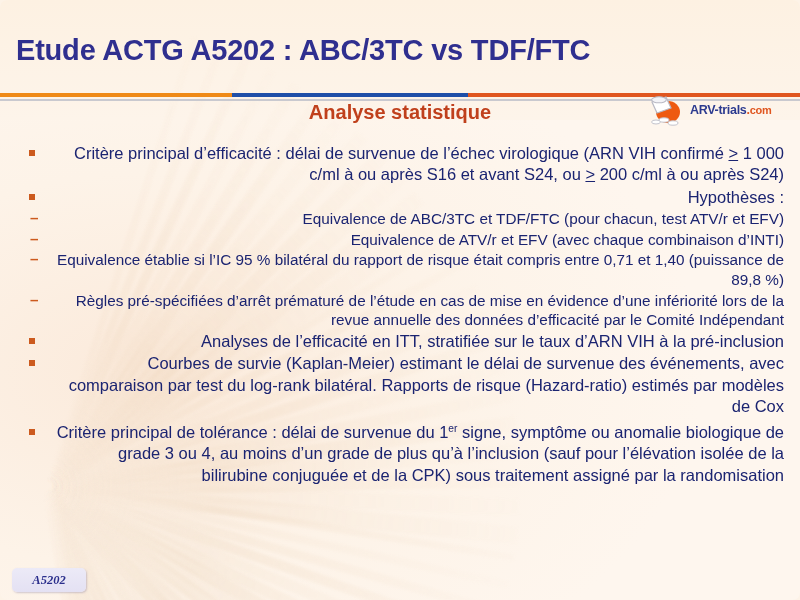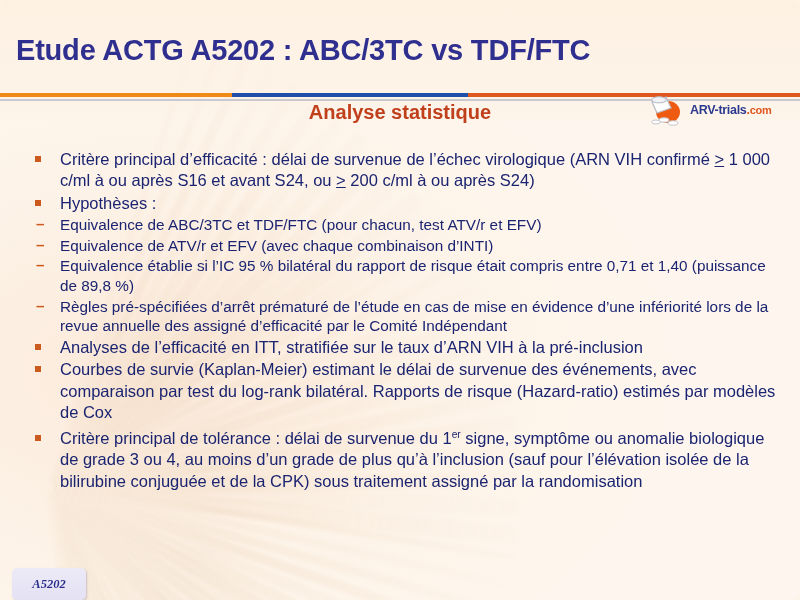--- a/index.html
+++ b/index.html
@@ -75,21 +75,21 @@
     position:absolute;left:0;right:0;top:101px;
     text-align:center;
     font-size:20px;font-weight:bold;color:#c0401c;
   }
 
   
   .content{
     position:absolute;left:14px;top:133px;right:6px;
     color:#1b2471;
   }
-  ul.lvl1{list-style:none;margin:16px;padding:0;}
+  ul.lvl1{list-style:none;margin:10px;padding:0;text-align:right;}
   ul.lvl1 > li{
     position:relative;
     padding-left:30px;
     font-size:16.5px;
     line-height:1.30;
     margin-bottom:1px;
   }
   ul.lvl1 > li > .bul{
     position:absolute;left:5px;top:7px;
     width:6px;height:6px;background:#cc5a1e;
@@ -109,21 +109,21 @@
   ul.lvl2 > li > .dash{
     position:absolute;left:6px;top:-1px;
     color:#cc5a1e;font-size:15.3px;font-weight:bold;
   }
   .ge{ text-decoration:underline; }
   sup{font-size:.62em;vertical-align:super;}
 
   
   .badge{
     position:absolute;left:12px;top:568px;
-    width:74px;height:32px;
+    width:74px;height:24px;
     background:linear-gradient(180deg,#eceaf7 0%, #e4e1f3 100%);
     border-radius:5px;
     box-shadow:1px 1px 2px rgba(120,110,150,.35);
     display:flex;align-items:center;justify-content:center;
     font-family:"Liberation Serif","DejaVu Serif",serif;
     font-style:italic;font-weight:bold;font-size:12.5px;
     color:#2b2f8c;
   }
   .cite{
     position:absolute;right:12px;top:572px;
@@ -213,21 +213,21 @@
 
   <div class="content">
     <ul class="lvl1" id="bullet-list">
         <li><span class="bul"></span><span><span>Critère principal d’efficacité : délai de survenue de l’échec virologique (ARN VIH confirmé </span><span class="ge">&gt;</span><span> 1 000 c/ml à ou après S16 et avant S24, ou </span><span class="ge">&gt;</span><span> 200 c/ml à ou après S24)</span></span></li>
         <li><span class="bul"></span><span><span>Hypothèses :</span></span></li>
         <li class="tight" style="padding: 0px;">
           <ul class="lvl2">
             <li><span class="dash">–</span><span>Equivalence de ABC/3TC et TDF/FTC (pour chacun, test ATV/r et EFV)</span></li>
             <li><span class="dash">–</span><span>Equivalence de ATV/r et EFV (avec chaque combinaison d’INTI)</span></li>
             <li><span class="dash">–</span><span>Equivalence établie si  l’IC 95 % bilatéral du rapport de risque était compris entre 0,71 et 1,40 (puissance de 89,8 %)</span></li>
-            <li><span class="dash">–</span><span>Règles pré-spécifiées d’arrêt prématuré de l’étude en cas de mise en évidence d’une infériorité lors de la revue annuelle des assigné d’efficacité par le Comité Indépendant</span></li>
+            <li><span class="dash">–</span><span>Règles pré-spécifiées d’arrêt prématuré de l’étude en cas de mise en évidence d’une infériorité lors de la revue annuelle des données d’efficacité par le Comité Indépendant</span></li>
           </ul>
         </li>
         <li><span class="bul"></span><span><span>Analyses de l’efficacité en ITT, stratifiée sur le taux d’ARN VIH à la pré-inclusion</span></span></li>
         <li><span class="bul"></span><span><span>Courbes de survie (Kaplan-Meier) estimant le délai de survenue des événements, avec comparaison par test du log-rank bilatéral. Rapports de risque (Hazard-ratio) estimés par modèles de Cox</span></span></li>
         <li class="big"><span class="bul"></span><span><span>Critère principal de tolérance : délai de survenue du 1</span><sup>er</sup><span> signe, symptôme ou anomalie biologique de grade 3 ou 4, au moins d’un grade de plus qu’à l’inclusion (sauf pour l’élévation isolée de la bilirubine conjuguée et de la CPK) sous traitement assigné par la randomisation</span></span></li>
       </ul>
   </div>
 
   <div class="badge">A5202</div>
 

